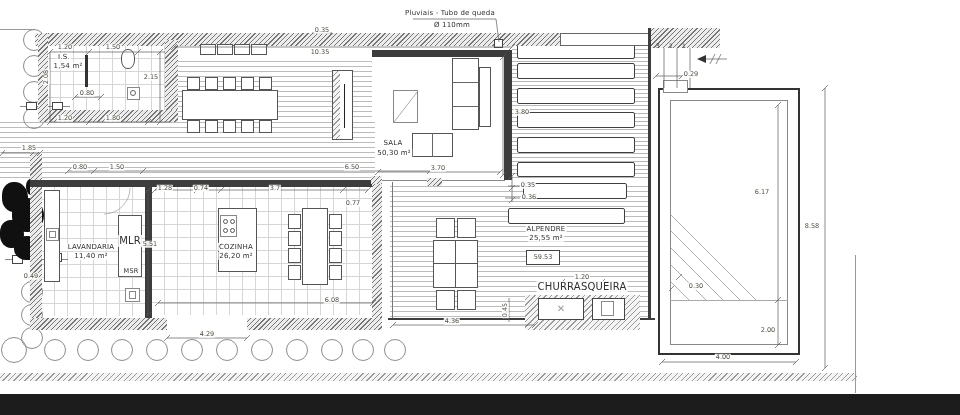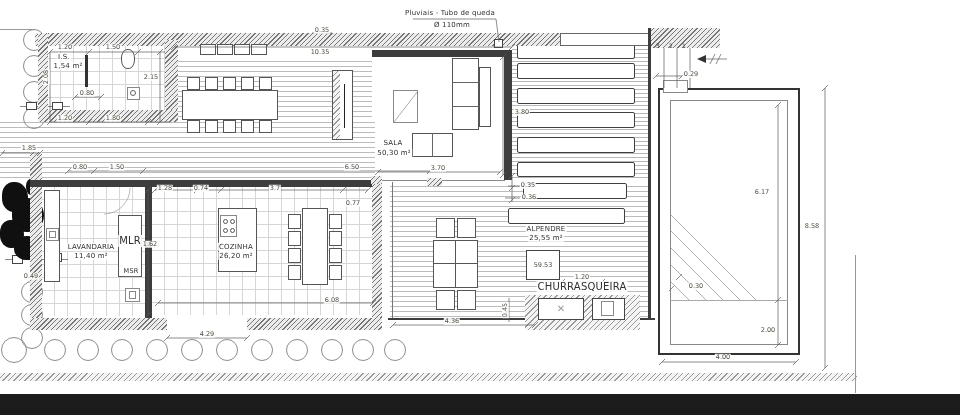--- a/index.html
+++ b/index.html
@@ -181,21 +181,21 @@
   <div class="abs furn" style="left:436px;top:290px;width:19px;height:20px;"></div>
   <div class="abs furn" style="left:457px;top:290px;width:19px;height:20px;"></div>
 
   <div class="abs hatch-lt" style="left:525px;top:295px;width:115px;height:35px;z-index:12;"></div>
   <div class="abs box" style="left:538px;top:298px;width:46px;height:22px;display:flex;align-items:center;justify-content:center;">
     <span style="font-size:10px;color:#999;line-height:1;">✕</span>
   </div>
   <div class="abs box" style="left:592px;top:298px;width:33px;height:22px;"></div>
   <div class="abs furn2" style="left:601px;top:301px;width:13px;height:15px;"></div>
 
-  <div class="abs box" style="left:526px;top:250px;width:34px;height:30px;display:flex;align-items:center;justify-content:center;z-index:25;text-align:right;">
+  <div class="abs box" style="left:526px;top:250px;width:34px;height:15px;display:flex;align-items:center;justify-content:center;z-index:25;text-align:right;">
     <span style="font-size:6.5px;color:#49503f;line-height:1;">59.53</span>
   </div>
 
   <svg class="overlay" width="960" height="415" viewBox="0 0 960 415">
     <path stroke="#5a5a5a" stroke-width="0.7" fill="none" d="
       M68,171 H430 M65,174 L71,168 M91,174 L97,168 M140,174 L146,168 M427,174 L433,168
       M50,52 H165 M47,55 L53,49 M86,55 L92,49 M135,55 L141,49
       M50,122 H170 M47,125 L53,119 M86,125 L92,119 M145,125 L151,119
       M75,97 H101 M72,100 L78,94 M98,100 L104,94
       M174,47 H512 M171,50 L177,44 M509,50 L515,44
@@ -262,21 +262,21 @@
   <span class="abs dim" style="left:29px;top:148px;">1.85</span>
   <span class="abs dim" style="left:80px;top:167px;">0.80</span>
   <span class="abs dim" style="left:117px;top:167px;">1.50</span>
   <span class="abs dim" style="left:352px;top:167px;">6.50</span>
   <span class="abs dim" style="left:438px;top:168px;">3.70</span>
   <span class="abs dim" style="left:494px;top:112px;margin-left:28px;">3.80</span>
   <span class="abs dim" style="left:165px;top:188px;">1.28</span>
   <span class="abs dim" style="left:201px;top:188px;">0.74</span>
   <span class="abs dim" style="left:275px;top:188px;">3.7</span>
   <span class="abs dim" style="left:353px;top:203px;">0.77</span>
-  <span class="abs dim" style="left:150px;top:244px;">1.62</span>
+  <span class="abs dim" style="left:150px;top:244px;">5.51</span>
   <span class="abs dim" style="left:332px;top:300px;">6.08</span>
   <span class="abs dim" style="left:207px;top:334px;">4.29</span>
   <span class="abs dim" style="left:528px;top:185px;">0.35</span>
   <span class="abs dim" style="left:529px;top:197px;">0.36</span>
   <span class="abs dim" style="left:452px;top:321px;">4.36</span>
   <span class="abs dim dimv" style="left:505px;top:310px;">0.45</span>
   <span class="abs dim" style="left:582px;top:277px;">1.20</span>
   <span class="abs dim" style="left:691px;top:74px;">0.29</span>
   <span class="abs dim" style="left:762px;top:192px;">6.17</span>
   <span class="abs dim" style="left:696px;top:286px;">0.30</span>

